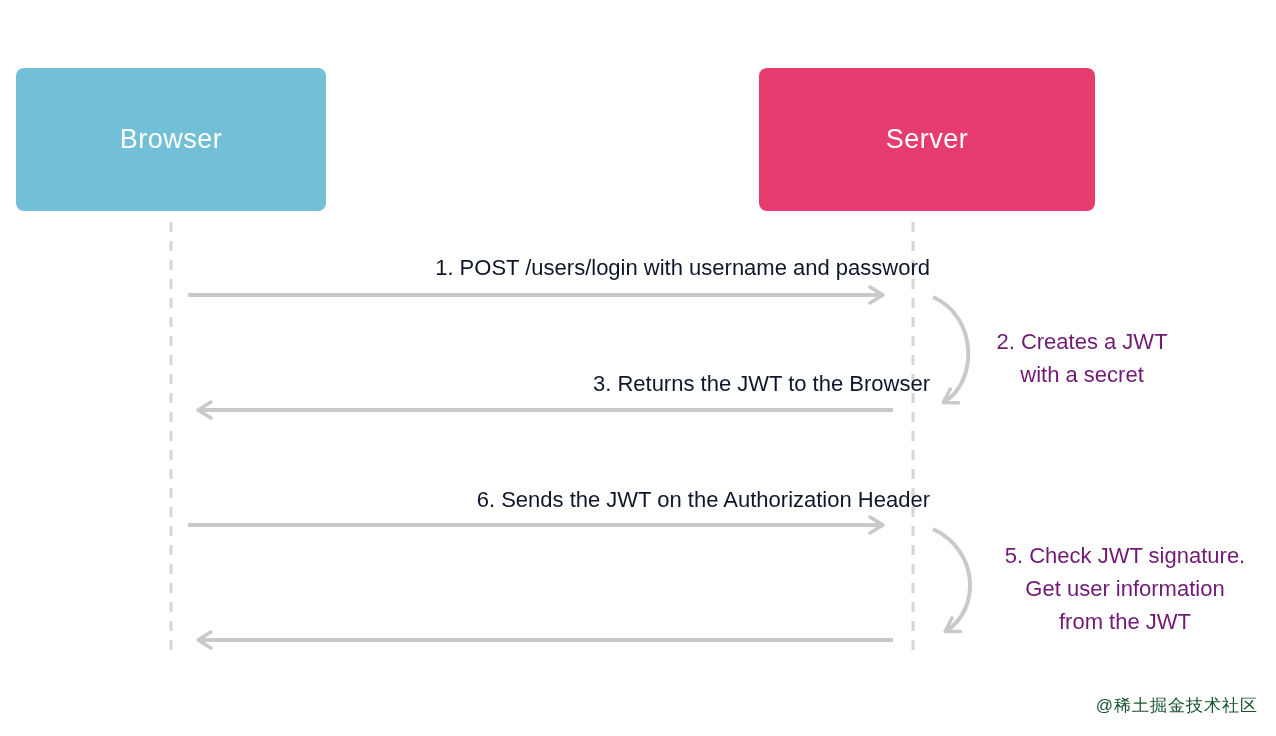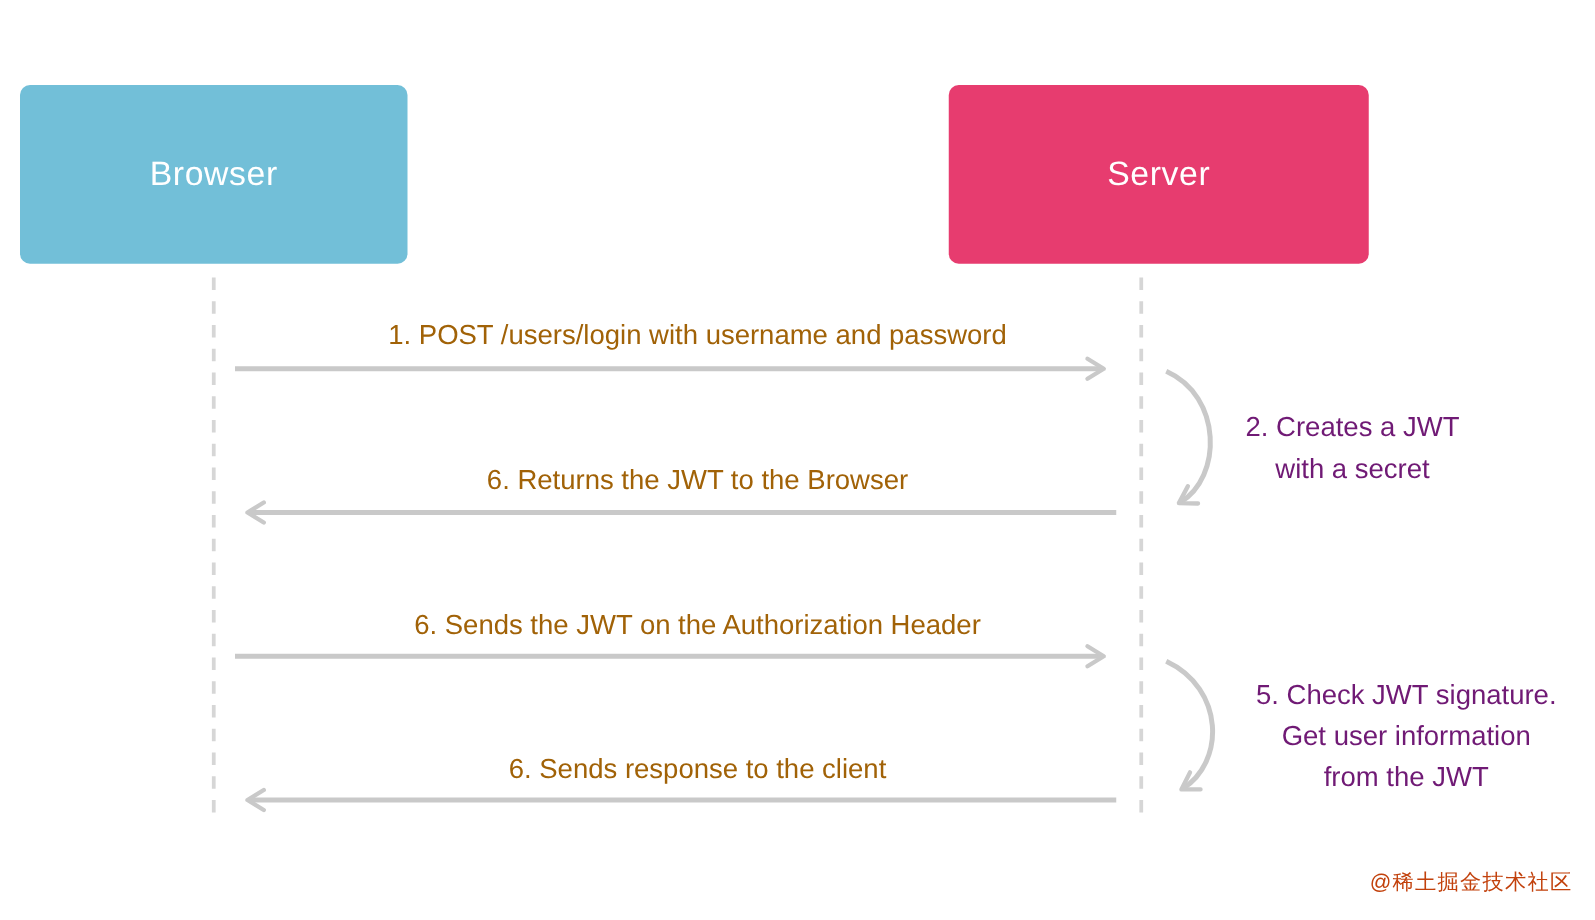--- a/index.html
+++ b/index.html
@@ -37,45 +37,45 @@
     width: 310px;
     background: #72bfd8;
   }
   .actor-server {
     left: 759px;
     width: 336px;
     background: #e73c6f;
   }
   .msg-label {
     position: absolute;
-    left: 168px;
+    left: 150px;
     width: 780px;
-    text-align: center;
-    color: #a16207;
+    text-align: right;
+    color: #0f172a;
     font-size: 22px;
   }
   .msg-1 { top: 255px; }
   .msg-3 { top: 371px; }
   .msg-4 { top: 487px; }
   .msg-6 { top: 602px; }
   .side-note {
     position: absolute;
     text-align: center;
     color: #701a75;
     font-size: 22px;
     line-height: 33px;
     white-space: pre-line;
   }
   .note-2 { left: 960px;  top: 325px; width: 244px; }
   .note-5 { left: 985px;  top: 539px; width: 280px; }
   .watermark {
     position: absolute;
     right: 18px;
     top: 694px;
-    color: #c2410c;
+    color: #14532d;
     font-size: 17px;
     letter-spacing: 1px;
   }
 </style>
 </head>
 <body>
 
 <div class="stage">
 
   <svg class="diagram-svg" width="1276" height="736" viewBox="0 0 1276 736">
@@ -98,23 +98,22 @@
   </svg>
 
   <div class="actor-box actor-browser">
     <span>Browser</span>
   </div>
   <div class="actor-box actor-server">
     <span>Server</span>
   </div>
 
   <div class="msg-label msg-1">1. POST /users/login with username and password</div>
-  <div class="msg-label msg-3">6. Returns the JWT to the Browser</div>
+  <div class="msg-label msg-3">3. Returns the JWT to the Browser</div>
   <div class="msg-label msg-4">6. Sends the JWT on the Authorization Header</div>
-  <div class="msg-label msg-6">6. Sends response to the client</div>
 
   <div class="side-note note-2">2. Creates a JWT
 with a secret</div>
   <div class="side-note note-5">5. Check JWT signature.
 Get user information
 from the JWT</div>
 
   <div class="watermark">@稀土掘金技术社区</div>
 
 </div>

